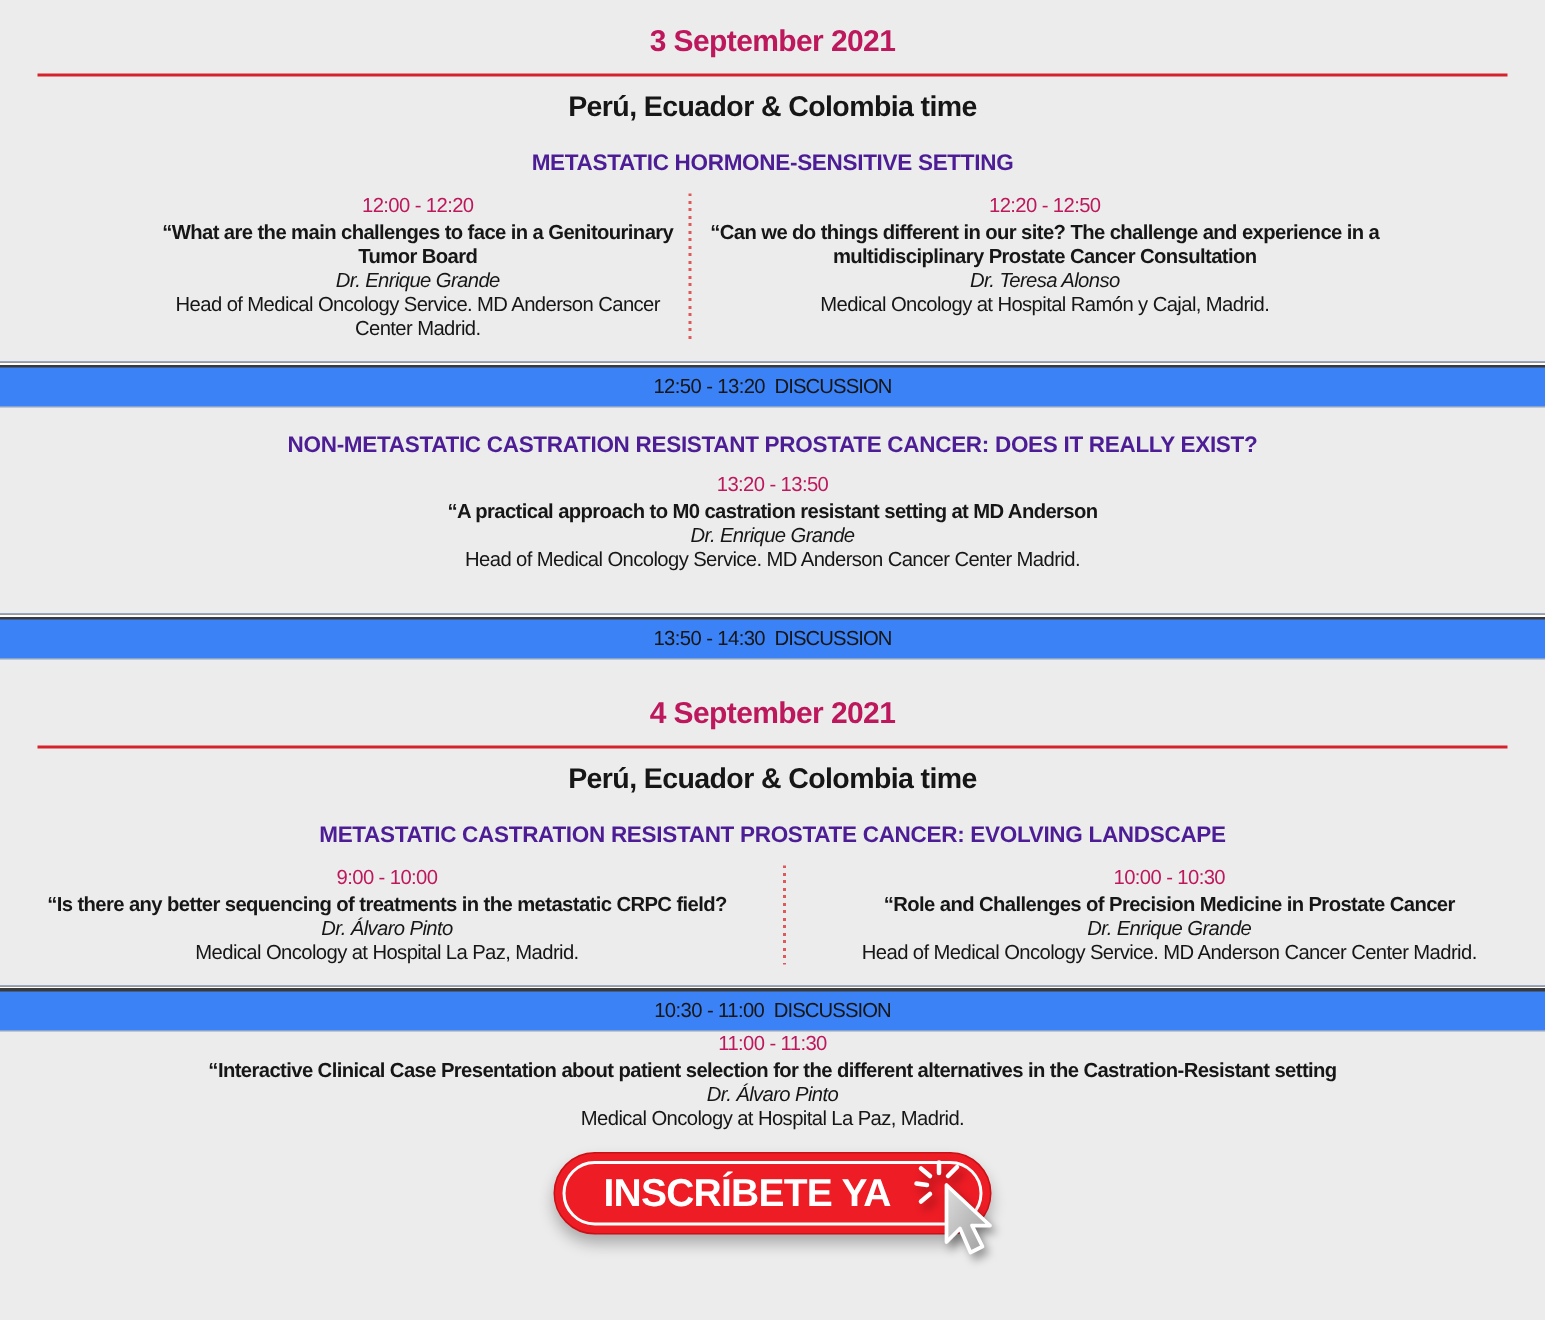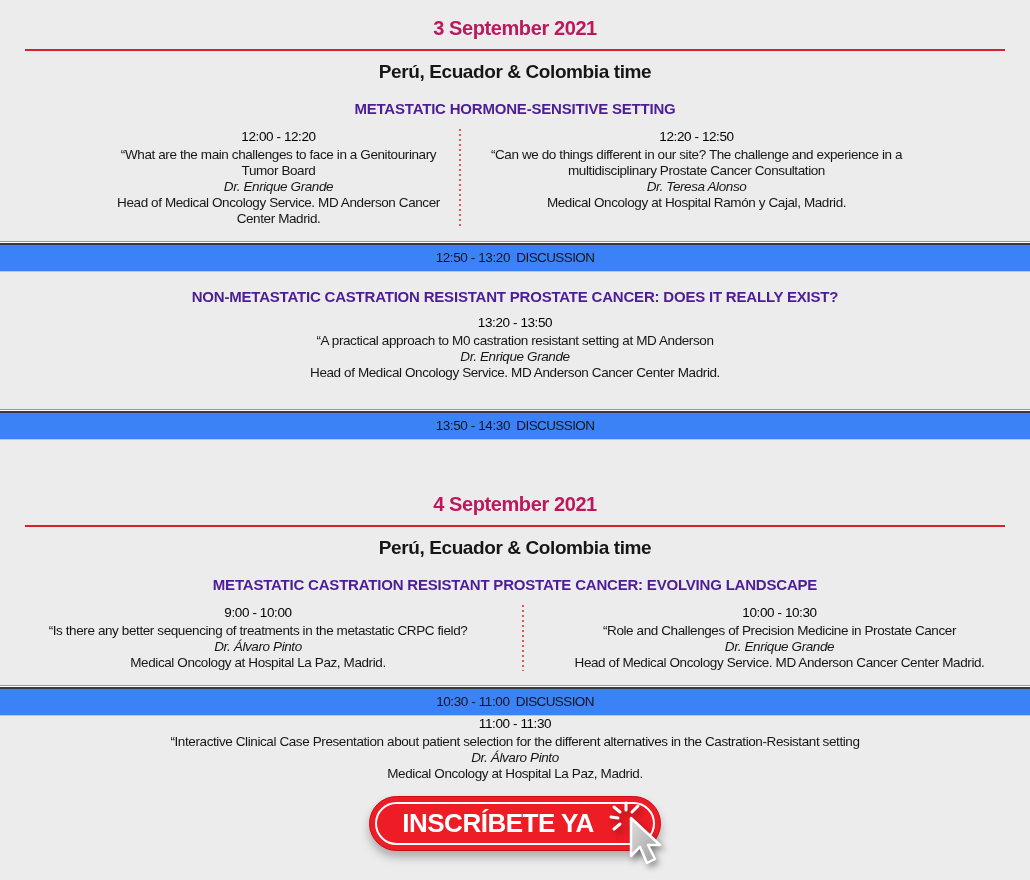--- a/index.html
+++ b/index.html
@@ -11,21 +11,21 @@
     color: #161616;
     letter-spacing: -0.4px;
     position: relative;
   }
   .day-title {
     padding-top: 16px;
     text-align: center;
     font-size: 20px; line-height: 24px; font-weight: bold;
     color: #be185d;
   }
-  .day-2 .day-title { padding-top: 52px; }
+  .day-2 .day-title { padding-top: 24px; }
   .rule {
     margin: 9px 25px 0 25px;
     border-top: 2px solid #d7222b;
     height: 0;
   }
   .tz {
     margin-top: 13px;
     text-align: center;
     font-size: 19px; line-height: 16px; font-weight: bold;
   }
@@ -47,22 +47,22 @@
   .col-d1-left  { width: 345px; }
   .col-d1-right { width: 455px; }
   .col-d2-left  { width: 515px; }
   .col-d2-right { width: 500px; }
   .row-d1 .vdiv { margin: 0 8px; }
   .row-d2 .vdiv { margin: 0 6px; }
   .vdiv {
     width: 2px;
     background: repeating-linear-gradient(to bottom, #dd5a5a 0 2px, rgba(0,0,0,0) 2px 5px);
   }
-  .time { color: #000000; margin-bottom: 2px; }
-  .stitle { font-weight: normal; }
+  .time { color: #be185d; margin-bottom: 2px; }
+  .stitle { font-weight: bold; }
   .speaker { font-style: italic; }
   .single {
     margin-top: 10px;
     text-align: center;
     font-size: 13.5px; line-height: 16px;
     padding: 0 10px;
   }
   .discussion {
     margin-top: 14px;
     background: #3b82f6;

